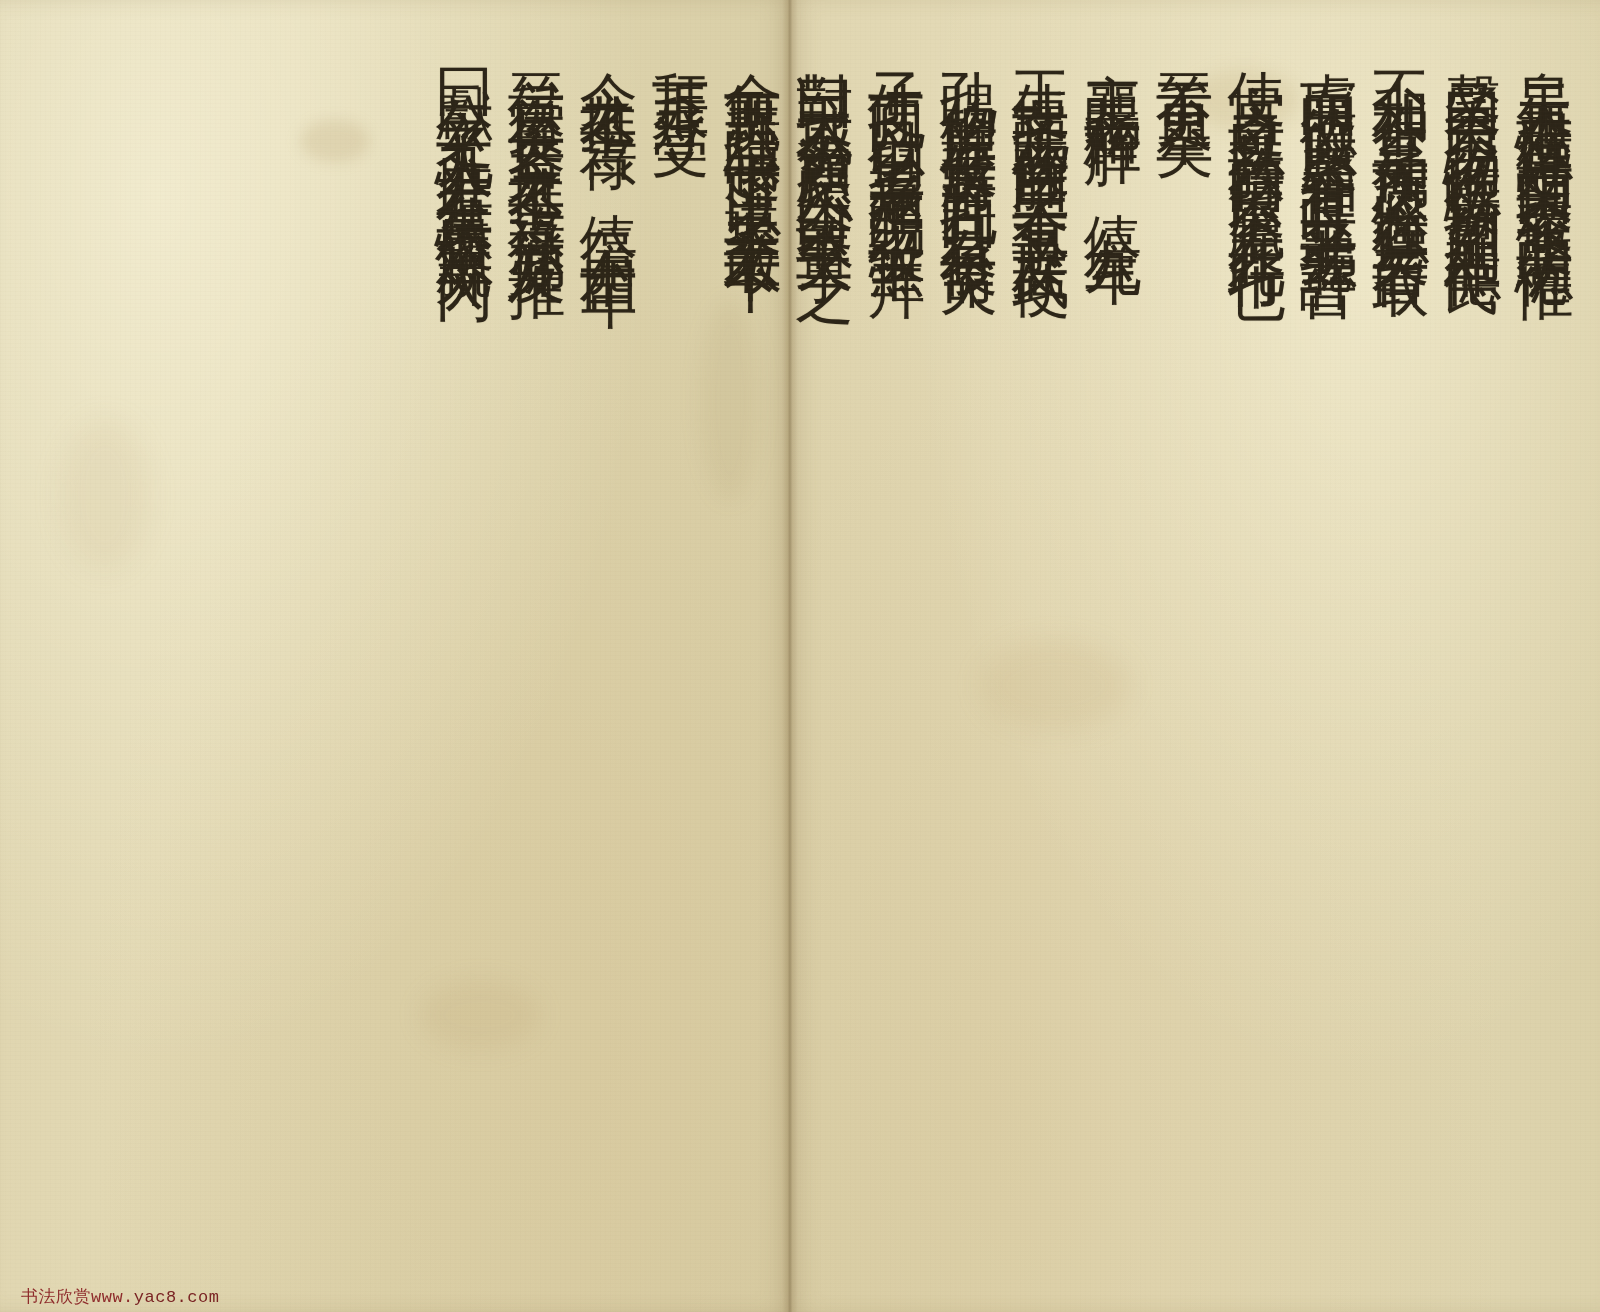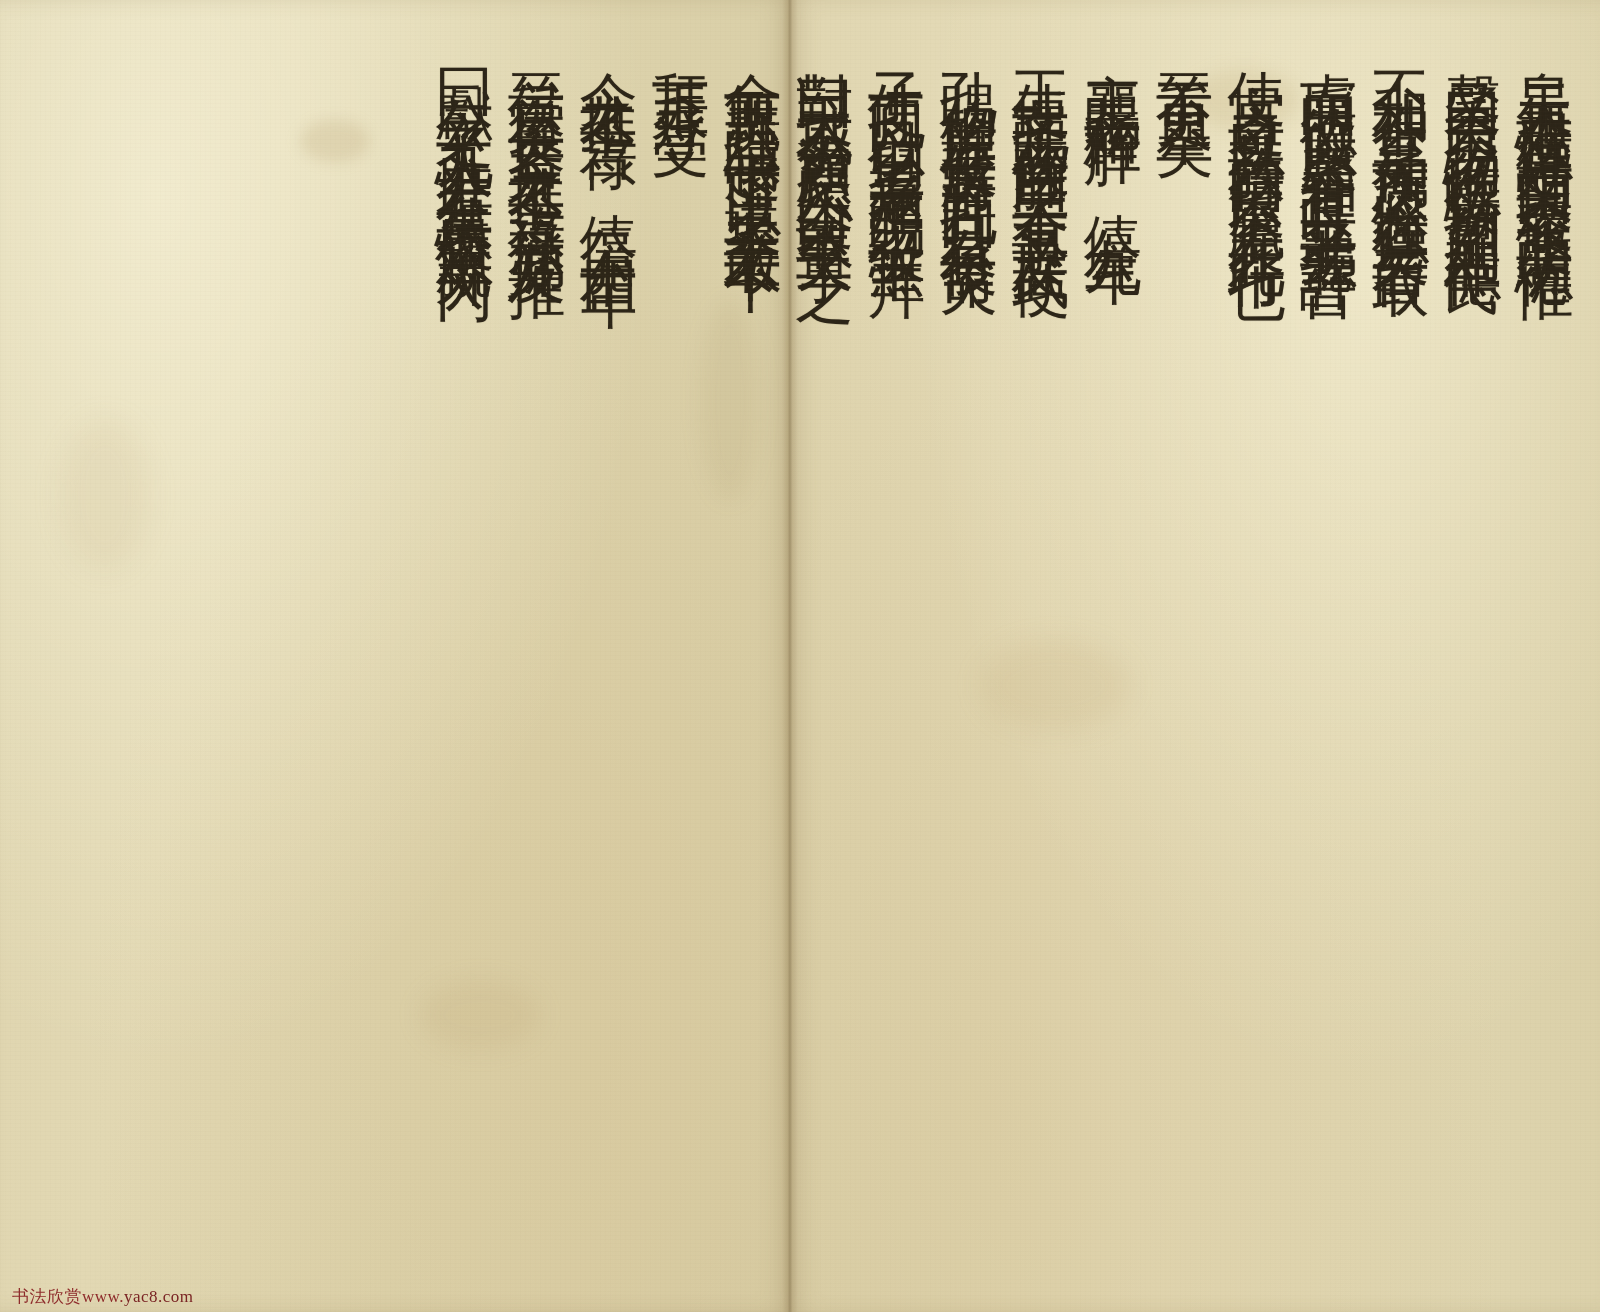--- a/index.html
+++ b/index.html
@@ -92,23 +92,23 @@
     color: #231c10;
     width: 72px;
     flex: 0 0 72px;
     text-align: left;
     padding-top: 8px;
     text-shadow: 0 0 1px rgba(40,30,12,0.45);
     opacity: 0.95;
   }
   #watermark {
     position: absolute;
-    left: 12px;
+    left: 21px;
     bottom: 4px;
-    font-family: Liberation Serif, serif;
+    font-family: Liberation Mono, monospace;
     font-size: 17px;
     color: #8e2b2b;
     letter-spacing: 0.5px;
     white-space: nowrap;
   }
   #watermark .url { color: #7a2424; }
 </style>
 </head>
 <body>
 

